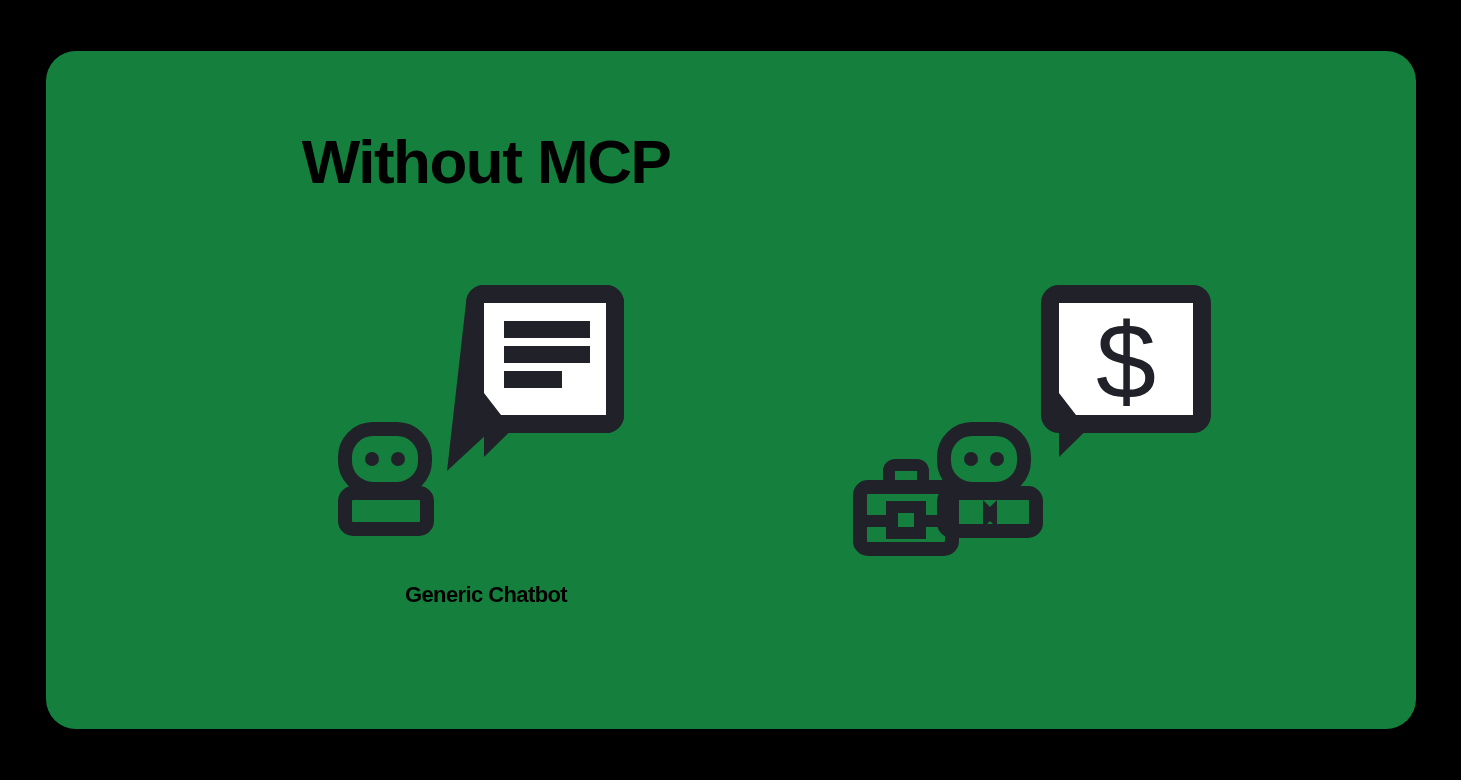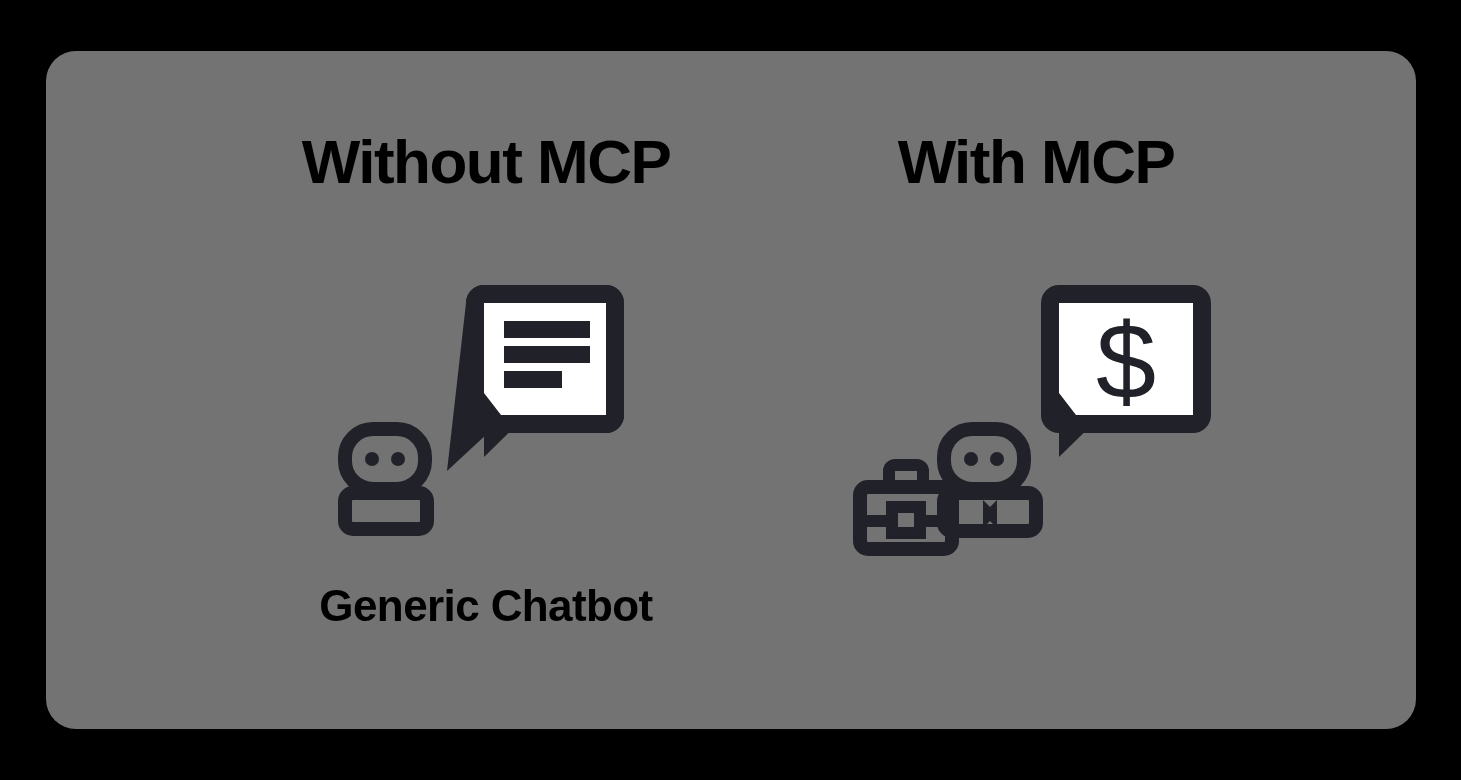--- a/index.html
+++ b/index.html
@@ -20,21 +20,21 @@
     background: #000000;
   }
 
   
   #card {
     position: absolute;
     left: 46px;
     top: 51px;
     width: 1370px;
     height: 678px;
-    background: #737373;
+    background: #15803d;
     border-radius: 30px;
   }
 
   
   .panel {
     position: absolute;
     top: 0;
     height: 100%;
   }
   #panel-left  { left: 140px;  width: 600px; }
@@ -51,21 +51,21 @@
     color: #000000;
     line-height: 1;
     white-space: nowrap;
   }
 
   .panel-caption {
     position: absolute;
     top: 533px;
     width: 100%;
     text-align: center;
-    font-size: 44px;
+    font-size: 22px;
     font-weight: bold;
     letter-spacing: -0.6px;
     color: #000000;
     line-height: 1;
     white-space: nowrap;
   }
 
   .panel-art {
     position: absolute;
     top: 225px;
@@ -126,21 +126,20 @@
 
           <rect x="4" y="212" width="82" height="36" rx="8" fill="none" stroke="#21212a" stroke-width="14"></rect>
         </svg>
       </div>
 
       <div class="panel-caption">Generic Chatbot</div>
     </div>
 
     <div class="panel" id="panel-right">
 
-      <div class="panel-title">With MCP</div>
 
       <div class="panel-art">
 
         <svg width="360" height="260" viewBox="0 0 360 260" fill="none">
 
           <g>
             <rect x="185" y="4" width="170" height="148" rx="18" fill="#21212a"></rect>
             <rect x="203" y="22" width="134" height="112" fill="#ffffff"></rect>
             <path d="M203 112 L203 176 L246 134 L220 134 Z" fill="#21212a"></path>
           </g>

